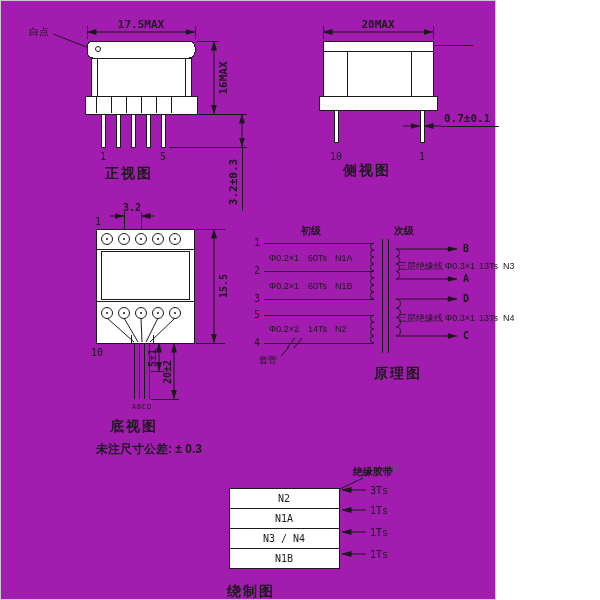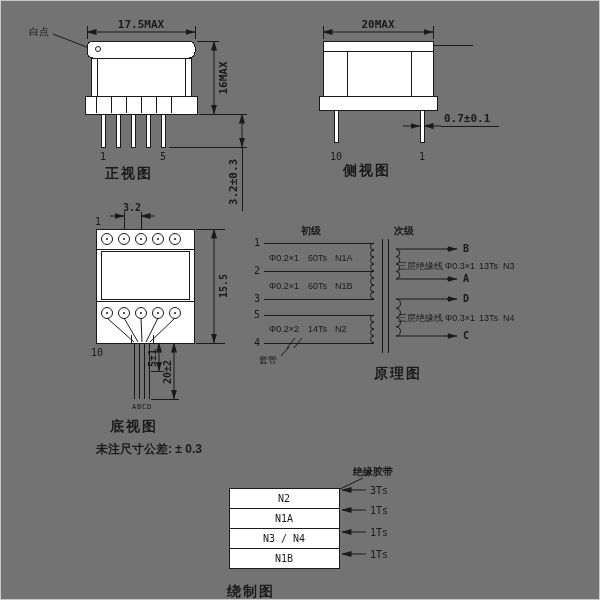--- a/index.html
+++ b/index.html
@@ -1,18 +1,18 @@
 <!DOCTYPE html>
 <html><head>
 <meta charset="utf-8">
 <style>
   html,body{margin:0;padding:0;background:#ffffff;}
   .canvas{
-    position:relative;width:600px;height:600px;box-sizing:border-box;
-    background:#737373;border:1px solid #c9c9c9;
+    position:relative;width:496px;height:600px;box-sizing:border-box;
+    background:#a21caf;border:1px solid #c9c9c9;
     font-family:"Liberation Sans",sans-serif;
   }
   svg{display:block;}
   svg text{fill:#1a1a1a;}
   .ln{stroke:#1a1a1a;stroke-width:1;fill:none;}
   .crisp{shape-rendering:crispEdges;}
   .wfill{fill:#ffffff;}
   .dot{fill:#1a1a1a;stroke:none;}
   .dim{font-family:"DejaVu Sans Mono",monospace;font-size:11px;font-weight:bold;}
   .dimsm{font-family:"DejaVu Sans Mono",monospace;font-size:10px;font-weight:bold;}

